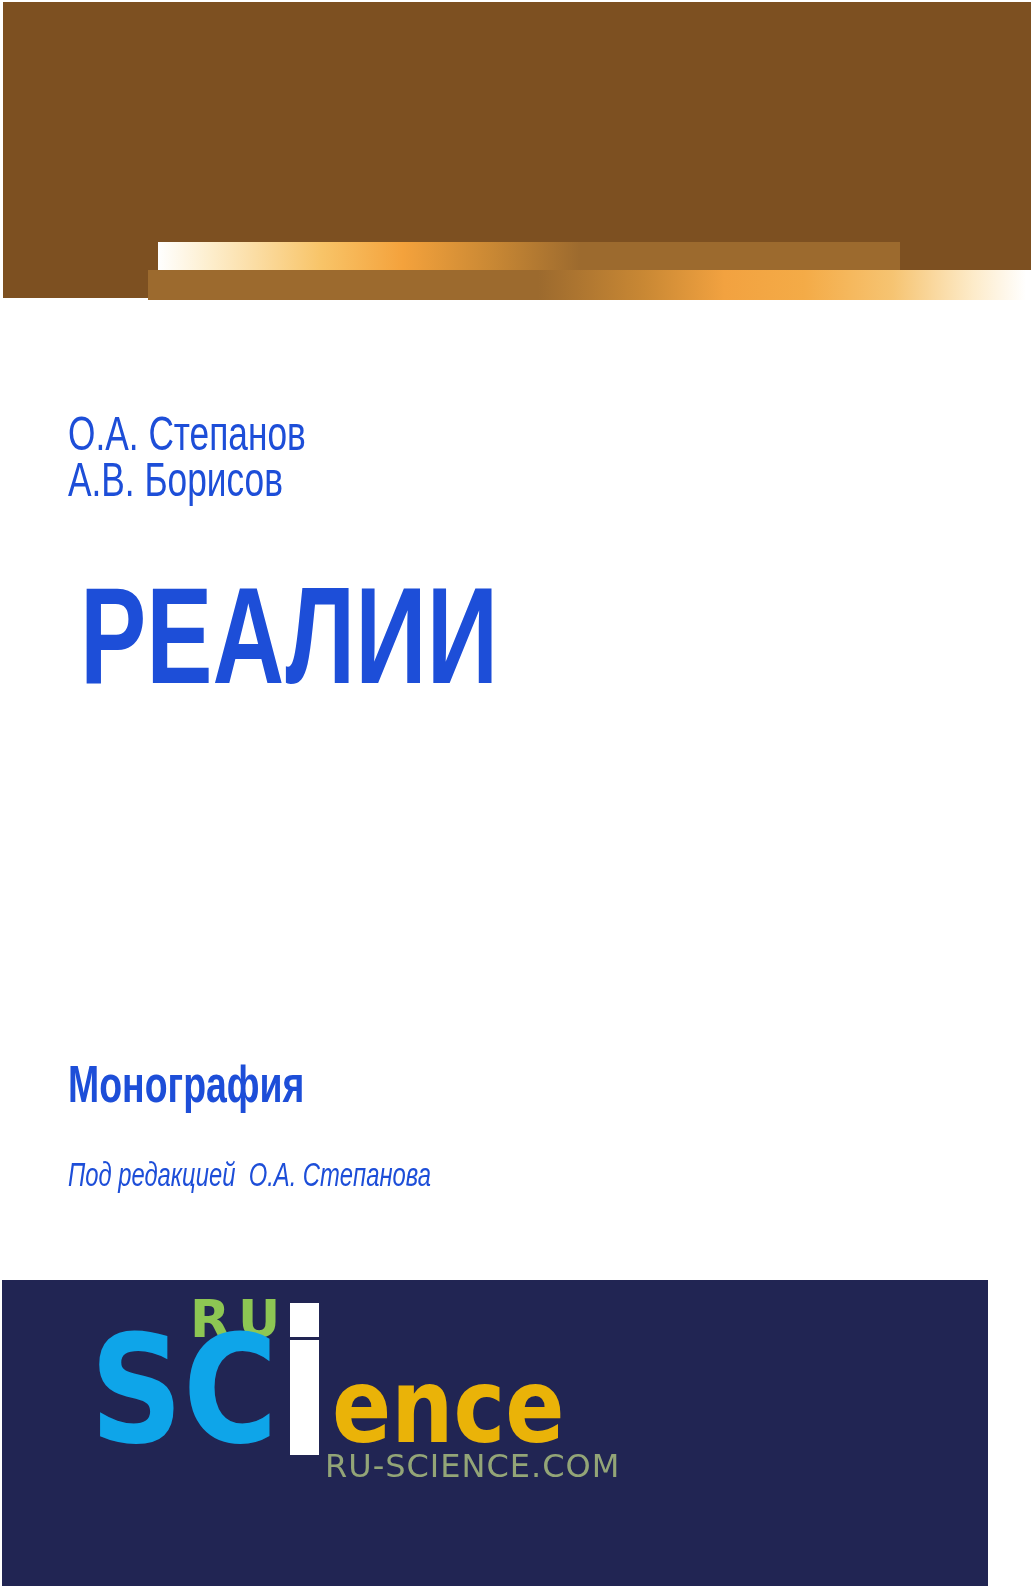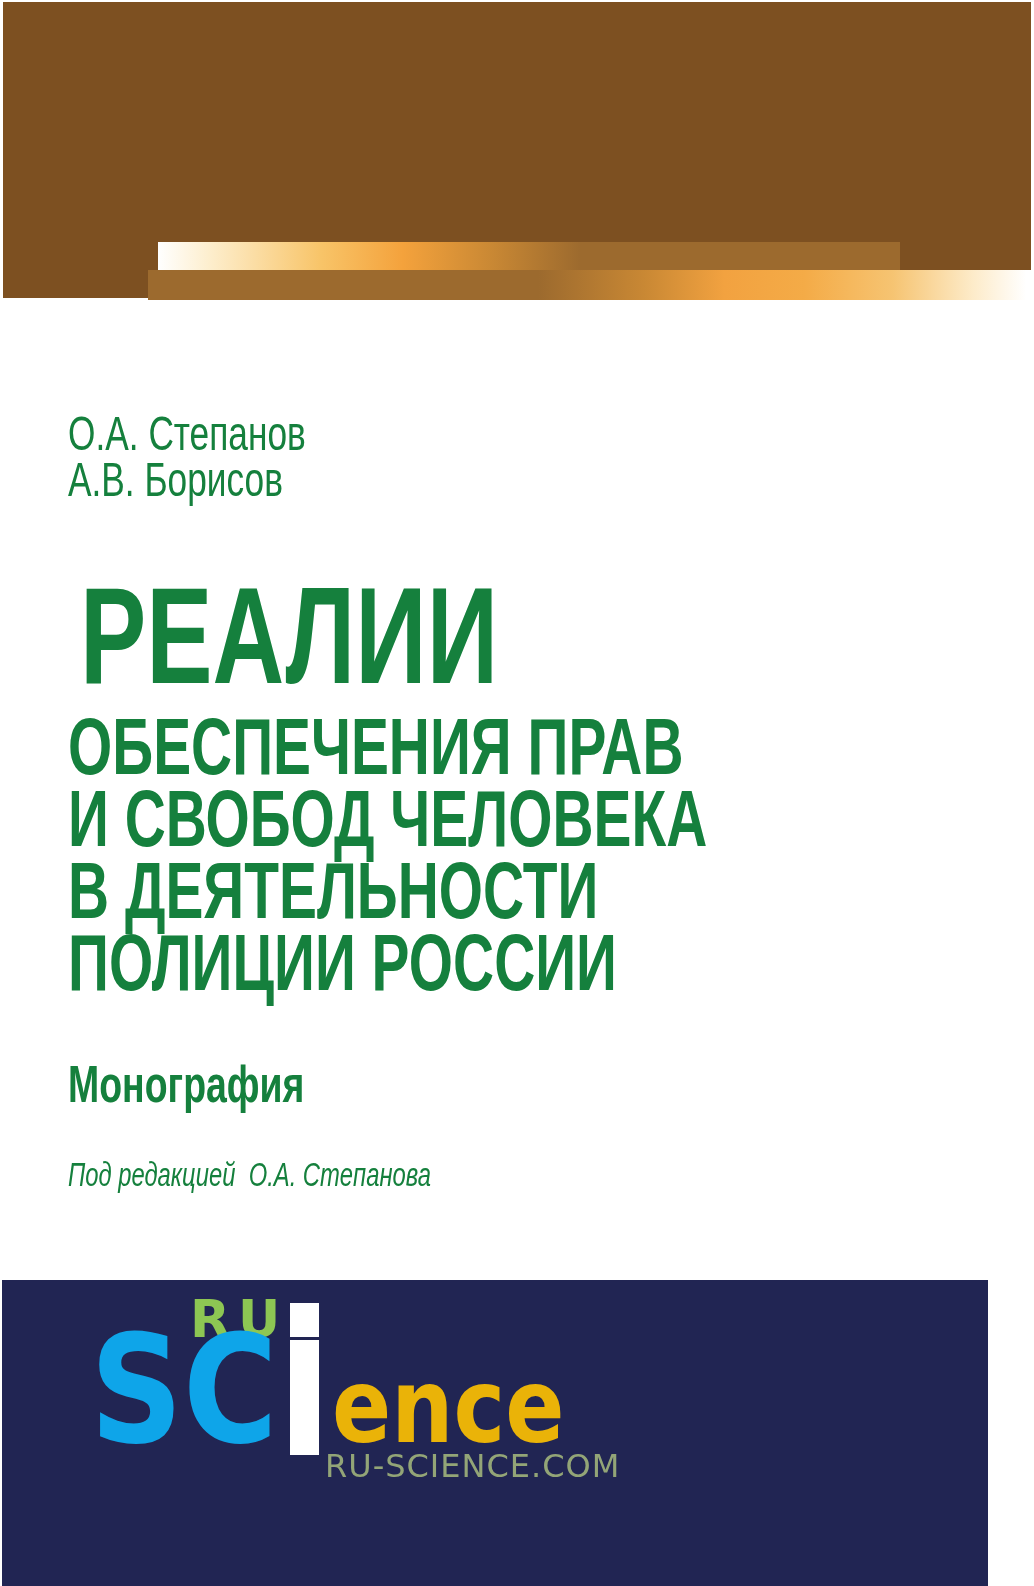--- a/index.html
+++ b/index.html
@@ -21,21 +21,21 @@
       #ffffff 0%, #fdeecd 7%, #f8c468 22%, #f4a23c 33%,
       #c98834 45%, #9c6a2e 57%, #9c6a2e 100%);
   }
   .stripe-bottom {
     position:absolute; left:145px; top:268px; width:887px; height:30px;
     background:linear-gradient(90deg,
       #9c6a2e 0%, #9c6a2e 44%, #c98834 56%, #f2a240 65%,
       #f4ab47 74%, #f6c472 84%, #fdebc9 93%, #ffffff 99%);
   }
   
-  .txt { position:absolute; color:#15803d; white-space:nowrap; }
+  .txt { position:absolute; color:#1d4ed8; white-space:nowrap; }
   .cond { display:inline-block; transform:scaleX(0.72); transform-origin:0 0; }
   .authors { left:68px; top:410px; font-size:49px; line-height:46px; font-weight:normal; }
   .title-main { left:80px; top:566px; font-size:138px; line-height:138px; font-weight:bold;text-decoration:underline; }
   .title-sub { left:68px; top:711px; font-size:79px; line-height:72px; font-weight:bold; }
   .edition { left:68px; top:1058px; font-size:52px; line-height:52px; font-weight:bold; }
   .editor { left:68px; top:1149px; font-size:34px; line-height:50px; font-style:italic; }
   .editor .cond { transform:scaleX(0.70); }
   
   .footer {
     position:absolute; left:2px; top:1280px; width:986px; height:306px;
@@ -75,26 +75,20 @@
 
   <div class="txt authors">
     <div><span class="cond">О.А. Степанов</span></div>
     <div><span class="cond">А.В. Борисов</span></div>
   </div>
 
   <div class="txt title-main">
     <span class="cond">РЕАЛИИ</span>
   </div>
 
-  <div class="txt title-sub">
-    <div><span class="cond">ОБЕСПЕЧЕНИЯ ПРАВ</span></div>
-    <div><span class="cond">И СВОБОД ЧЕЛОВЕКА</span></div>
-    <div><span class="cond">В ДЕЯТЕЛЬНОСТИ</span></div>
-    <div><span class="cond">ПОЛИЦИИ РОССИИ</span></div>
-  </div>
 
   <div class="txt edition">
     <span class="cond">Монография</span>
   </div>
 
   <div class="txt editor">
     <span class="cond">Под редакцией&nbsp; О.А. Степанова</span>
   </div>
 
   <div class="footer">

